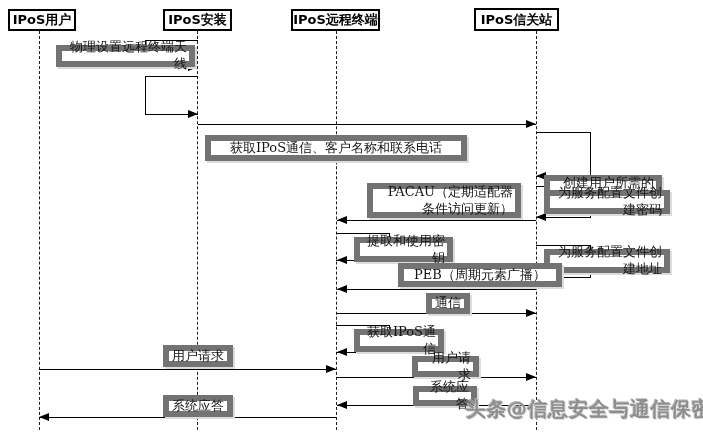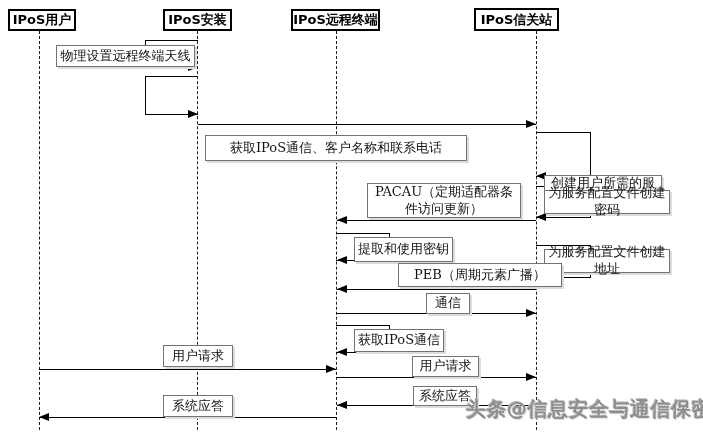--- a/index.html
+++ b/index.html
@@ -10,23 +10,23 @@
          font-family:"DejaVu Sans", sans-serif;font-weight:bold;font-size:13px;color:#000;z-index:3;}
   .lifeline{position:absolute;width:0;border-left:1.3px dashed #1c1c1c;z-index:0;}
   .mline{position:absolute;height:0;border-top:1.6px solid #000;z-index:1;}
   .loop{position:absolute;box-sizing:border-box;z-index:1;}
   .loop.lft{border:1.6px solid #000;border-right:none;}
   .loop.rgt{border:1.6px solid #000;border-left:none;}
   .ah{position:absolute;width:0;height:0;border-top:4.5px solid transparent;
       border-bottom:4.5px solid transparent;z-index:2;}
   .ah.r{border-left:10px solid #000;}
   .ah.l{border-right:10px solid #000;}
-  .mlabel{position:absolute;box-sizing:border-box;background:#fff;border:1px solid #737373;
+  .mlabel{position:absolute;box-sizing:border-box;background:#fff;border:6px solid #737373;
           box-shadow:2px 2px 0 #dcdcdc;display:flex;align-items:center;justify-content:center;
-          text-align:center;font-size:13px;line-height:1.3;color:#141414;z-index:2;padding:1px 2px;}
+          text-align:right;font-size:13px;line-height:1.3;color:#141414;z-index:2;padding:1px 2px;}
   .watermark{position:absolute;left:466px;top:396px;font-family:"DejaVu Sans", sans-serif;
              font-weight:bold;font-size:20px;color:#8e8e8e;letter-spacing:.5px;
              text-shadow:1px 1px 0 #e3e3e3, -1px -1px 0 #b5b5b5;z-index:4;white-space:nowrap;}
 </style>
 </head>
 <body>
 
 <div class="stage">
 
   <div class="lifeline" style="left:39px;top:31px;height:399px;"></div>

